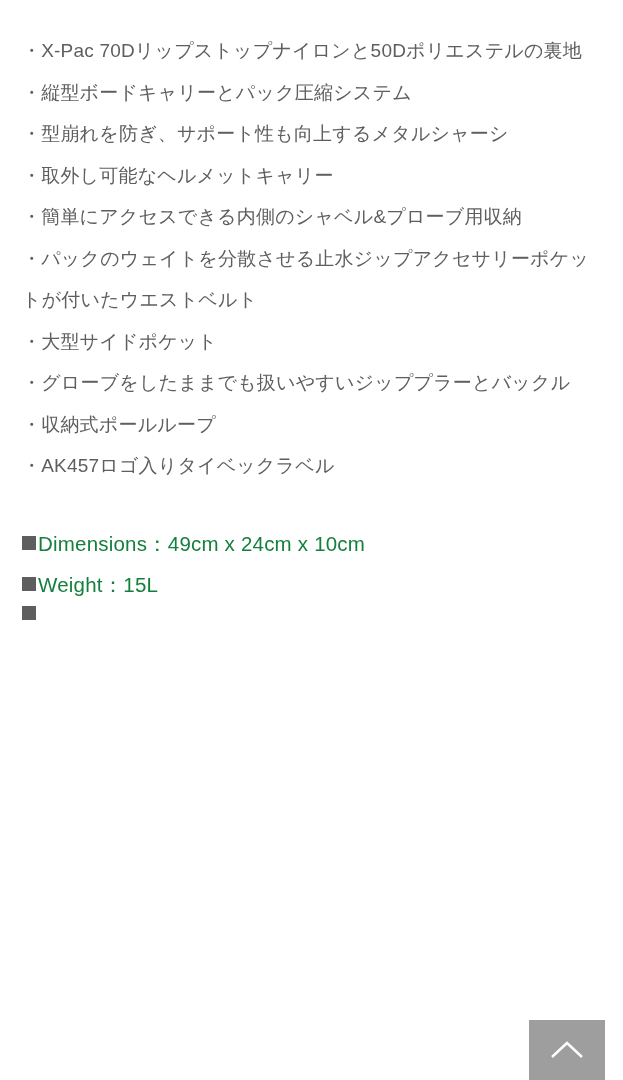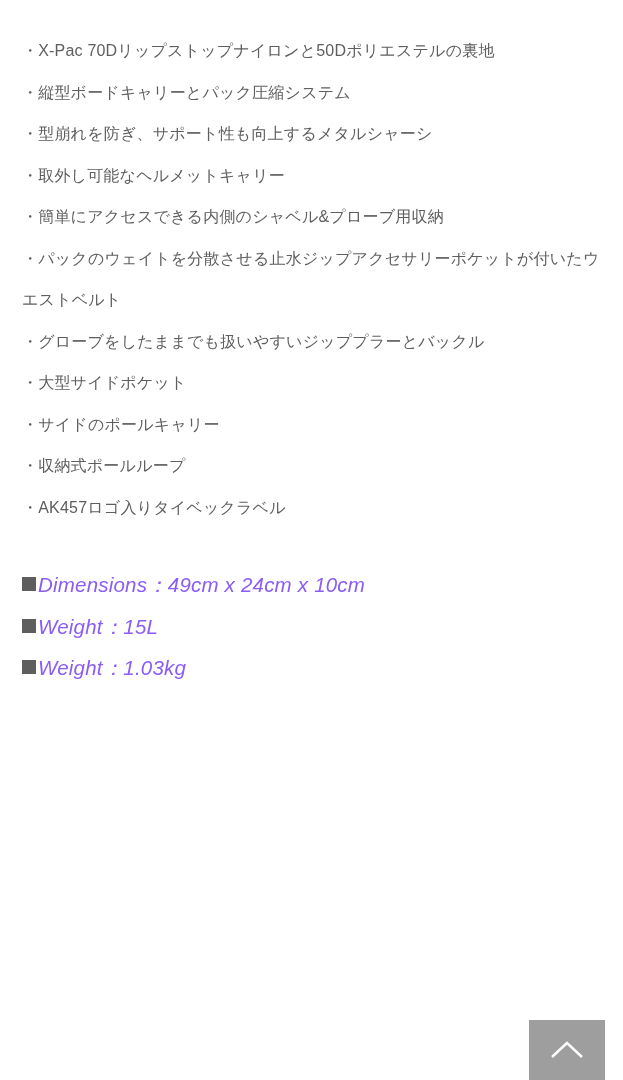--- a/index.html
+++ b/index.html
@@ -23,38 +23,37 @@
     height: 1080px;
     box-sizing: border-box;
     padding: 30px 22px 0 22px;
   }
   .feature-list {
     list-style: none;
     margin: 0;
     padding: 0;
   }
   .feature-item {
-    font-size: 16px;
+    font-size: 19px;
     line-height: 41.5px;
     color: #5e5e5e;
     letter-spacing: 0.2px;
     text-indent: 0;
     padding-left: 0;
     word-break: break-all;
   }
   .spec-block {
     margin-top: 36px;
   }
   .spec-item {
     font-size: 20.5px;
     line-height: 41.5px;
-    color: #8b5cf6;
+    color: #15803d;
     letter-spacing: 0.2px;
     display: block;
-    font-style: italic;
   }
   .sq {
     display: inline-block;
     width: 14px;
     height: 14px;
     background: #5e5e5e;
     margin-right: 2px;
     vertical-align: 1px;
   }
   .back-to-top {
@@ -77,36 +76,35 @@
 
 <div class="page">
 
   <ul class="feature-list">
     <li class="feature-item">・X-Pac 70Dリップストップナイロンと50Dポリエステルの裏地</li>
     <li class="feature-item">・縦型ボードキャリーとパック圧縮システム</li>
     <li class="feature-item">・型崩れを防ぎ、サポート性も向上するメタルシャーシ</li>
     <li class="feature-item">・取外し可能なヘルメットキャリー</li>
     <li class="feature-item">・簡単にアクセスできる内側のシャベル&amp;プローブ用収納</li>
     <li class="feature-item">・パックのウェイトを分散させる止水ジップアクセサリーポケットが付いたウエストベルト</li>
+    <li class="feature-item">・大型サイドポケット</li>
     <li class="feature-item">・グローブをしたままでも扱いやすいジッププラーとバックル</li>
-    <li class="feature-item">・大型サイドポケット</li>
-    <li class="feature-item">・サイドのポールキャリー</li>
     <li class="feature-item">・収納式ポールループ</li>
     <li class="feature-item">・AK457ロゴ入りタイベックラベル</li>
   </ul>
 
   <div class="spec-block">
     <div>
       <span class="sq"></span><span class="spec-item" style="display:inline">Dimensions：49cm x 24cm x 10cm</span>
     </div>
     <div>
       <span class="sq"></span><span class="spec-item" style="display:inline">Weight：15L</span>
     </div>
     <div>
-      <span class="sq"></span><span class="spec-item" style="display:inline">Weight：1.03kg</span>
+      <span class="sq"></span>
     </div>
   </div>
 
   <div class="back-to-top">
     <span>
       <svg width="34" height="20" viewBox="0 0 34 20" aria-hidden="true">
         <polyline points="2,17 17,3 32,17" fill="none" stroke="#ffffff" stroke-width="2.4"></polyline>
       </svg>
     </span>
   </div>

